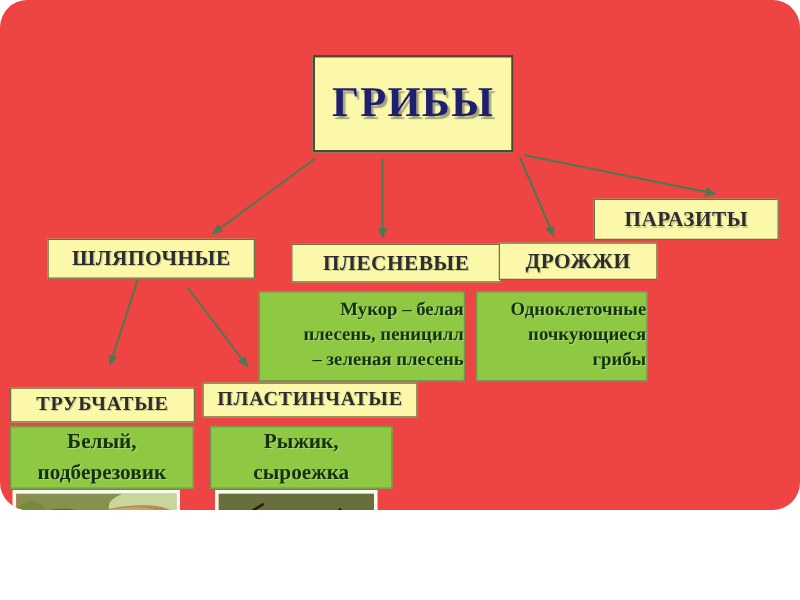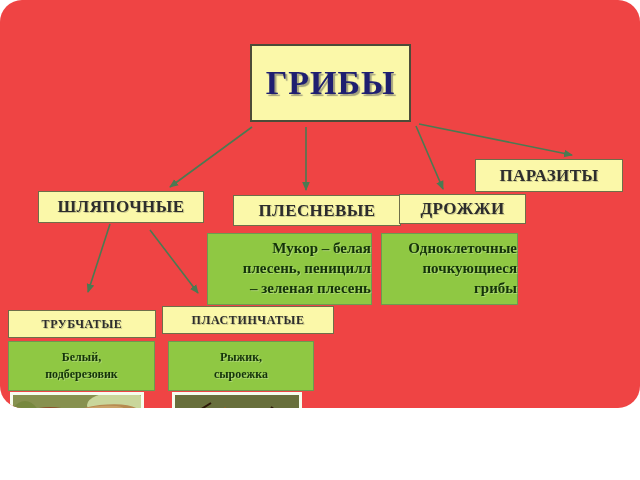--- a/index.html
+++ b/index.html
@@ -34,24 +34,24 @@
     text-shadow:1px 1px 0 rgba(255,255,255,.25);
   }
   .title-box{
     border:2px solid #4c4c38;
     font-size:34px;
     letter-spacing:1px;
     color:#1f1f70;
     text-shadow:2px 2px 1px rgba(90,90,90,.55);
   }
   .hdr{font-size:17px;letter-spacing:.4px;}
-  .hdr-sm{font-size:12px;letter-spacing:.6px;}
+  .hdr-sm{font-size:16px;letter-spacing:.6px;}
   .detail{font-size:15px;line-height:1.32;align-items:flex-end;}
   .list{font-size:16px;line-height:1.34;}
-  .example{font-size:12px;line-height:1.45;}
+  .example{font-size:17px;line-height:1.45;}
   .photo{
     position:absolute;
     border:3px solid #f6fdee;
     box-sizing:border-box;
   }
   .photo svg{display:block;}
   #arrows{position:absolute;left:0;top:0;width:640px;height:480px;pointer-events:none;}
 </style>
 </head>
 <body>

